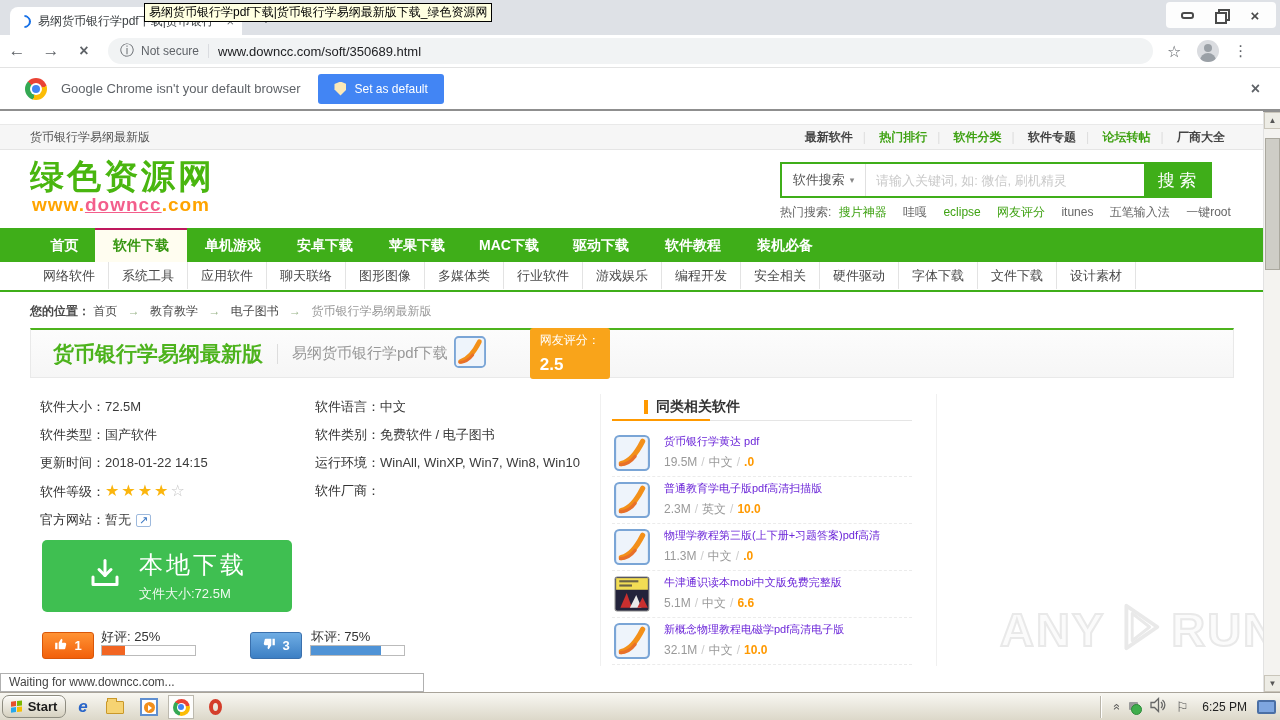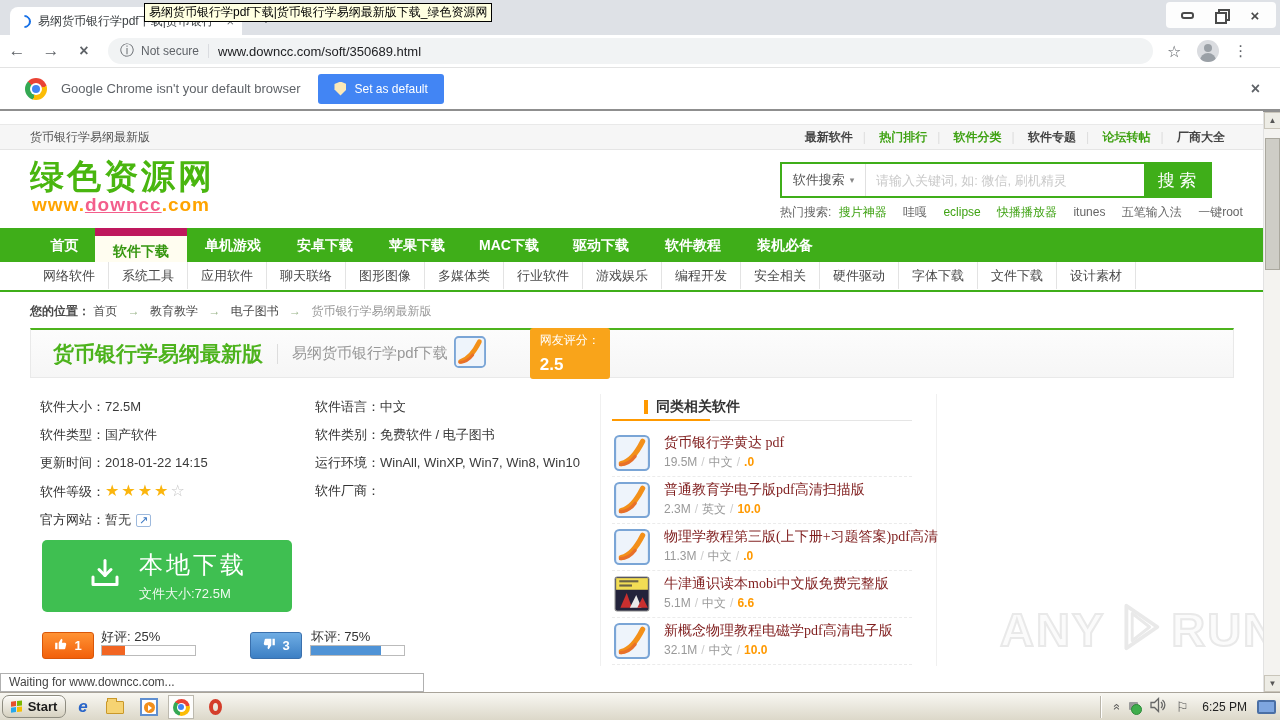--- a/index.html
+++ b/index.html
@@ -69,21 +69,21 @@
   .s-input { flex:1; border:0; outline:none; font-size:13px; padding:0 10px; color:#333; font-family:inherit; background:#fff; }
   .s-input::placeholder { color:#c9c9c9; }
   .s-btn { width:66px; background:#3fae19; color:#fff; font-size:17px; display:flex; align-items:center; justify-content:center; }
   .hotrow { left:780px; top:93px; font-size:12px; color:#666; white-space:nowrap; }
   .hotrow span.hl { margin-right:13px; color:#666; }
   .hotrow span.hl.green { color:#3fa213; }
 
   .mainnav { left:0; top:117px; width:1263px; height:34px; background:#3fae19; display:flex; padding-left:34px; }
   .mn-item { width:92px; text-align:center; line-height:34px; color:#fff; font-size:14px; font-weight:bold; }
   .mn-item.first { width:61px; }
-  .mn-item.active { background:#fffdf0; color:#379711; border-top:8px solid #be185d; line-height:31px; }
+  .mn-item.active { background:#fffdf0; color:#379711; border-top:2px solid #be185d; line-height:31px; }
 
   .subnav { left:0; top:151px; width:1263px; height:30px; background:#fff; border-bottom:2px solid #3fae19; padding-left:30px; white-space:nowrap; }
   .sn-item { display:inline-block; padding:0 13px; line-height:27px; font-size:13px; color:#4a4a4a; border-right:1px solid #e3e3e3; }
 
   .breadcrumb { left:30px; top:192px; font-size:12px; color:#4a4a4a; }
   .breadcrumb b { font-weight:bold; }
   .bc-arrow { color:#9ab58a; margin:0 7px; }
   .bc-cur { color:#999; }
 
   .titlebox { left:30px; top:217px; width:1204px; height:50px; background:linear-gradient(#fcfcfc,#f6f6f6); border:1px solid #e9e9e9; border-top:2px solid #4db31d; display:flex; align-items:center; padding-left:22px; }
@@ -116,21 +116,21 @@
   .fill-up { background:#f26522; } .fill-down { background:#4f93d6; }
 
   .rel-vline { width:1px; background:#f0f0f0; }
   .rel-head { left:612px; top:287px; display:flex; align-items:center; gap:8px;padding-left:32px; }
   .rel-accent { width:4px; height:14px; background:#f90; }
   .rel-title { font-size:14px; font-weight:bold; color:#333; }
   .rel-uline-o { left:612px; top:308px; width:98px; height:2px; background:#f90; }
   .rel-uline-g { left:710px; top:309px; width:202px; height:1px; background:#e5e5e5; }
   .rel-item { position:absolute; left:612px; width:300px; height:47px; border-bottom:1px dashed #ebebeb; }
   .ri-icon { position:absolute; left:2px; top:5px; }
-  .ri-title { position:absolute; left:52px; top:4px; font-size:14px; color:#7f1d1d; white-space:nowrap;font-family:Liberation Serif, serif; }
+  .ri-title { position:absolute; left:52px; top:4px; font-size:11px; color:#6d28d9; white-space:nowrap; }
   .ri-meta { position:absolute; left:52px; top:24px; font-size:12px; color:#999; }
   .ri-meta .sep { color:#ccc; margin:0 4px; }
   .ri-meta .score { color:#f90; font-weight:bold; }
 
   .watermark { left:1000px; top:487px; display:flex; align-items:center; }
   .wm-txt { font-size:47px; font-weight:bold; color:#fbfbfb; -webkit-text-stroke:2px #e9e9e9; letter-spacing:2px; }
 
   
   .statusbox { position:absolute; left:0; top:673px; width:424px; height:19px; background:#fff; border:1px solid #b0b0b0; font-size:12px; color:#444; line-height:16px; padding-left:8px; z-index:20; }
 
@@ -242,21 +242,21 @@
         <span class="s-caret">▾</span>
       </div>
       <input class="s-input" placeholder="请输入关键词, 如: 微信, 刷机精灵" style="">
       <div class="s-btn">搜 索</div>
     </div>
     <div class="abs hotrow">
       <span>热门搜索:</span>
       <span class="hl green" style="margin-left:4px">搜片神器</span>
       <span class="hl">哇嘎</span>
       <span class="hl green">eclipse</span>
-      <span class="hl green">快播播放器</span>
+      <span class="hl green">网友评分</span>
       <span class="hl">itunes</span>
       <span class="hl">五笔输入法</span>
       <span class="hl">一键root</span>
     </div>
 
     <div class="abs mainnav">
       <div class="mn-item first">首页</div>
       <div class="mn-item active">软件下载</div>
       <div class="mn-item">单机游戏</div>
       <div class="mn-item">安卓下载</div>

